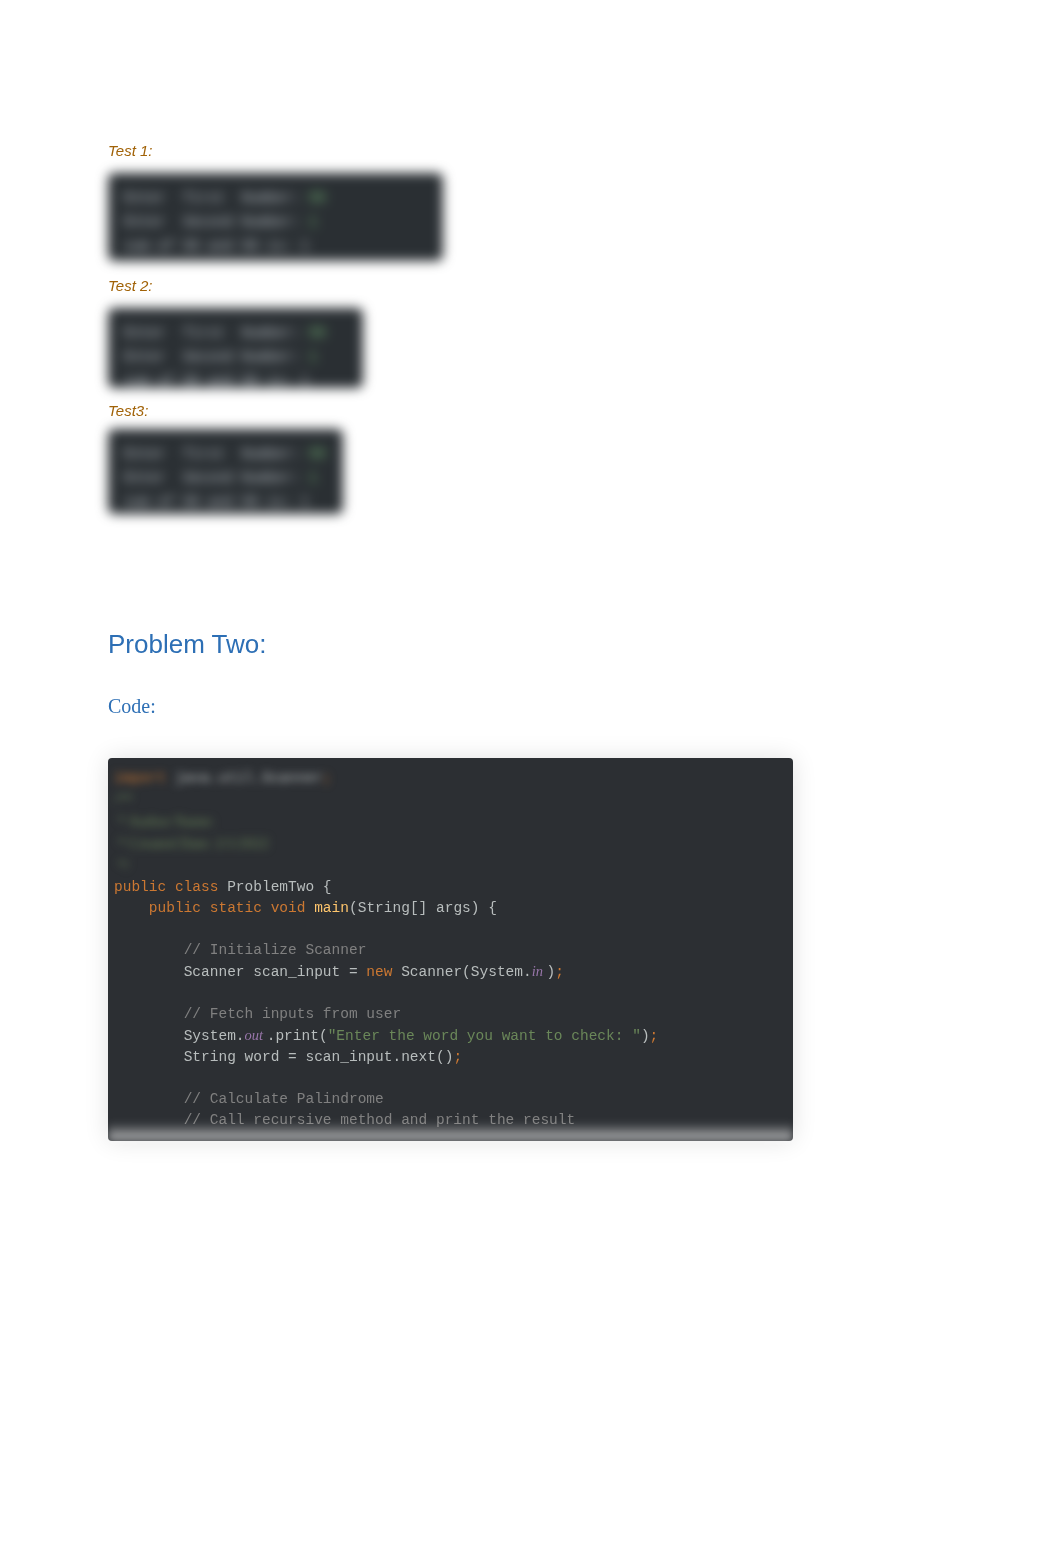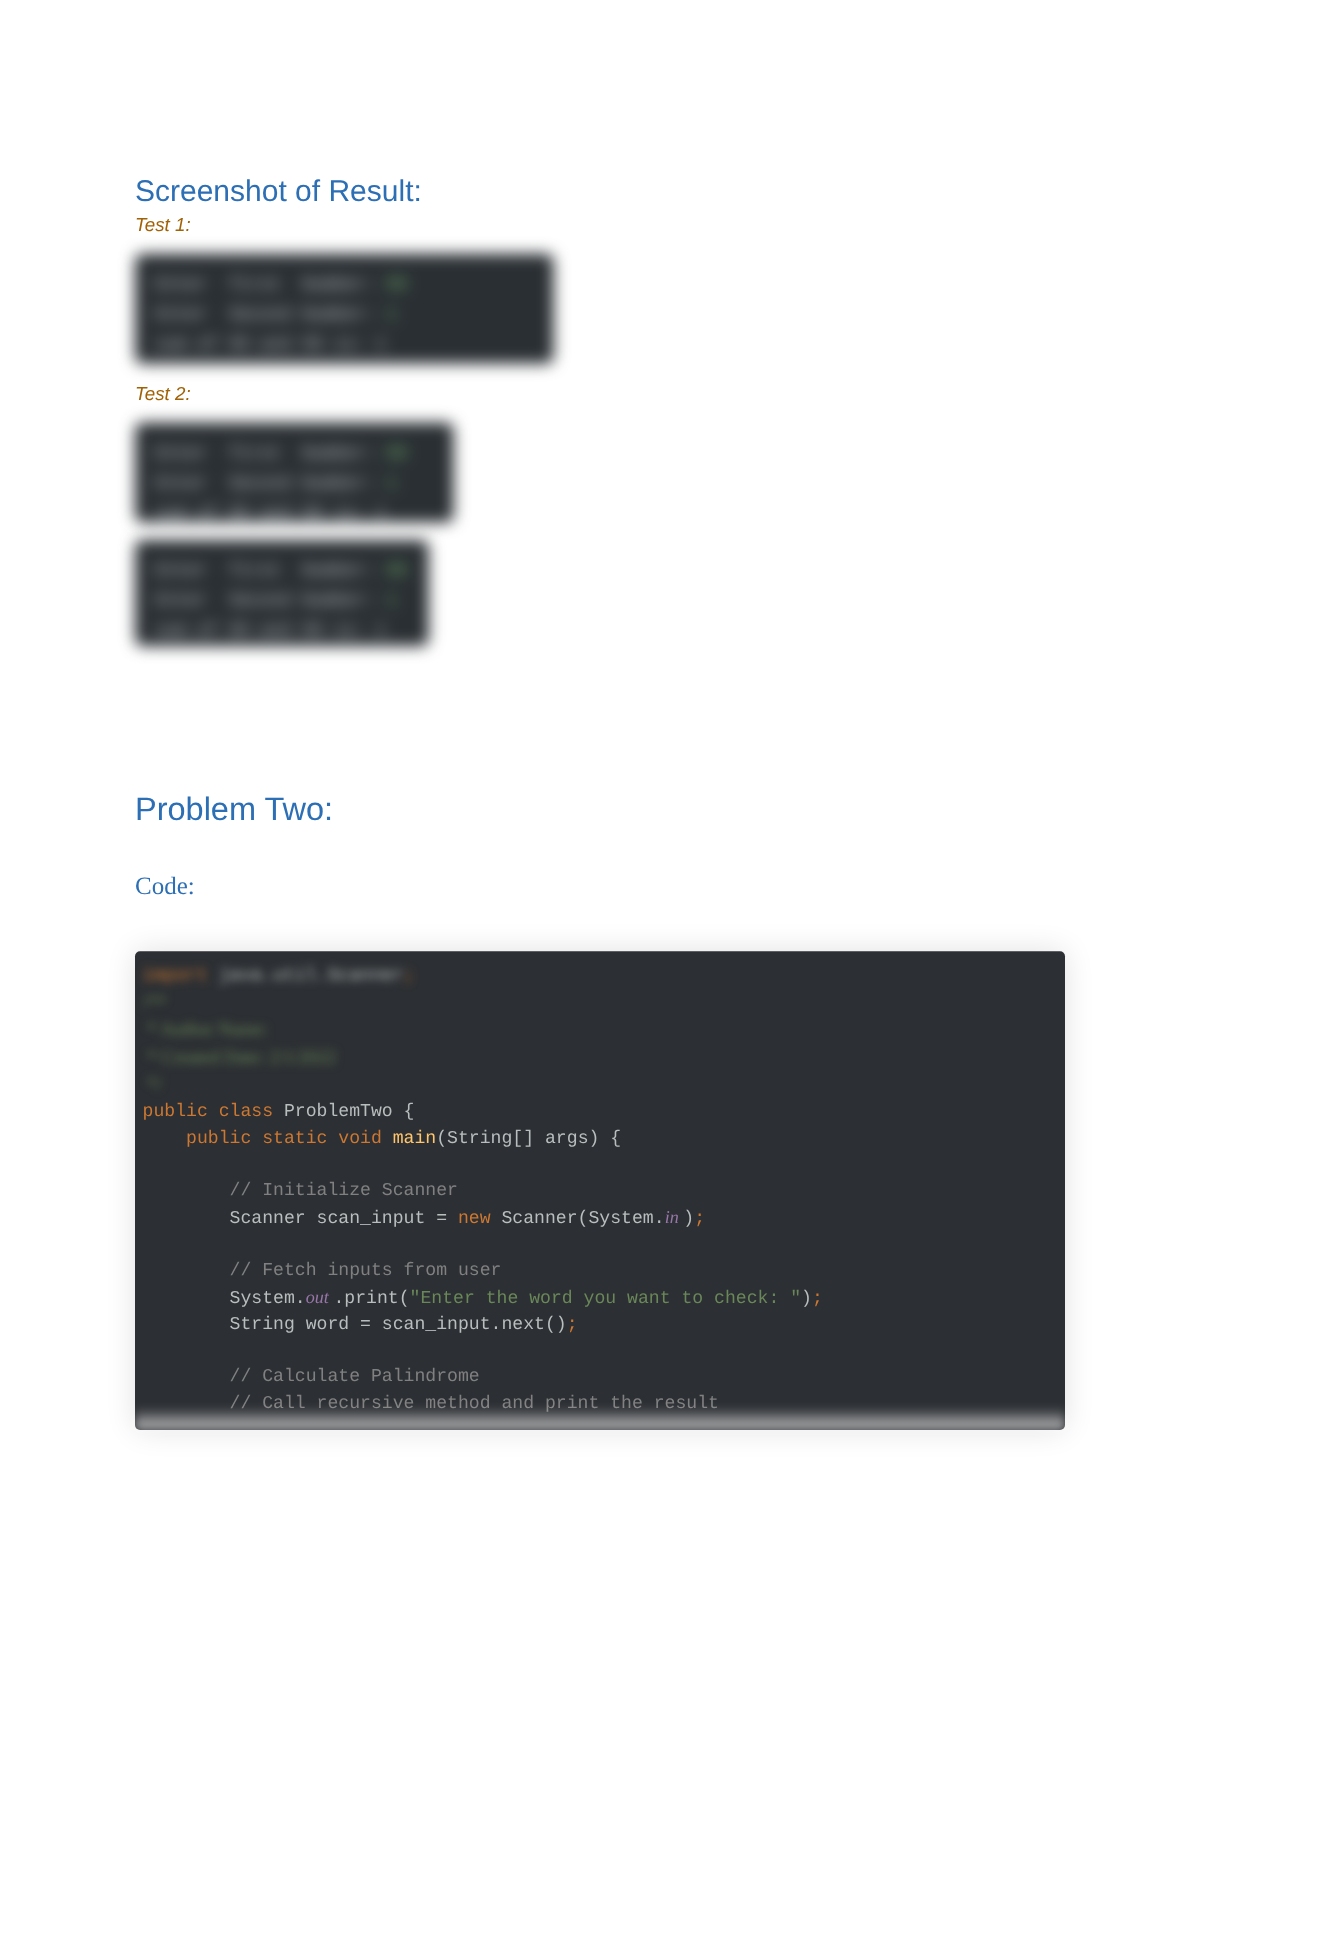--- a/index.html
+++ b/index.html
@@ -54,21 +54,21 @@
   }
   .h-code {
     color: #2d6fb5;
     font-size: 20px;
     font-weight: 400;
     margin-top: 35px;
     font-family: Georgia, 'Times New Roman', serif;
   }
   .code-block {
     margin-top: 40px;
-    width: 744px;
+    width: 685px;
     background: #2c2f33;
     border-radius: 4px;
     padding: 10px 6px 10px 6px;
     font-family: "Consolas", "Courier New", monospace;
     font-size: 14.5px;
     line-height: 1.45;
     color: #b8bdbd;
     position: relative;
     box-shadow: 0 0 24px rgba(0,0,0,0.12);
   }
@@ -91,37 +91,37 @@
     background: linear-gradient(to bottom, rgba(44,47,51,0) 0%, rgba(255,255,255,0.7) 100%);
     filter: blur(4px);
     pointer-events: none;
   }
 </style>
 </head>
 <body>
 
 <div class="page">
 
-  <div class="h-result">Screenshot of Result:</div>
   <div class="test-label">Test 1:</div>
 
   <div class="terminal-blur t1">
     <div class="line"><span>Enter  first  Number: </span><span class="num">99</span></div>
     <div class="line"><span>Enter  Second Number: </span><span class="num">1</span></div>
     <div class="line"><span>sum of 99 and 99 is: 1</span></div>
   </div>
 
   <div class="test-label gap-2">Test 2:</div>
 
   <div class="terminal-blur t2">
     <div class="line"><span>Enter  first  Number: </span><span class="num">99</span></div>
     <div class="line"><span>Enter  Second Number: </span><span class="num">1</span></div>
     <div class="line"><span>sum of 99 and 99 is: 1</span></div>
   </div>
 
+  <div class="test-label gap-3">Test3:</div>
 
   <div class="terminal-blur t3">
     <div class="line"><span>Enter  first  Number: </span><span class="num">99</span></div>
     <div class="line"><span>Enter  Second Number: </span><span class="num">1</span></div>
     <div class="line"><span>sum of 99 and 99 is: 1</span></div>
   </div>
 
   <div class="h-problem">Problem Two:</div>
 
   <div class="h-code">Code:</div>

